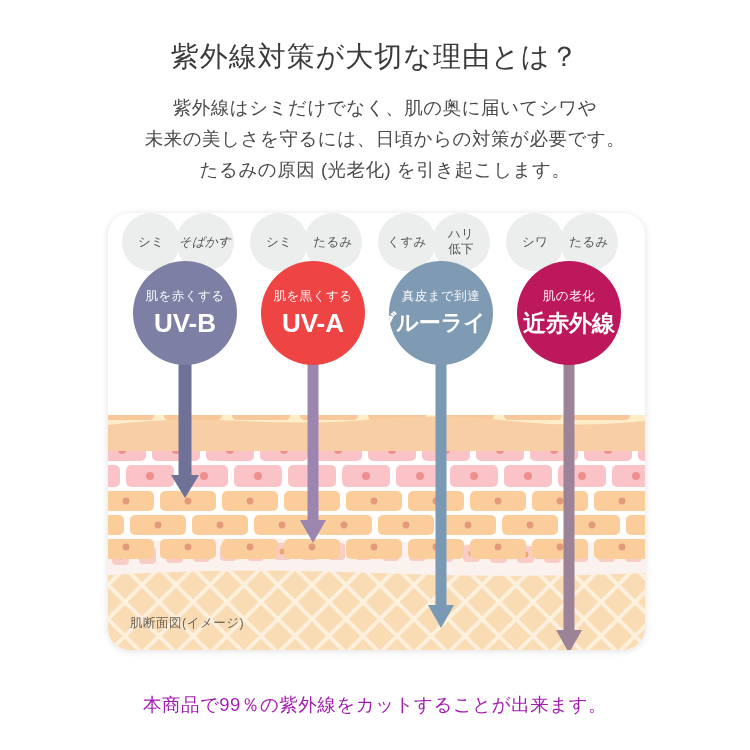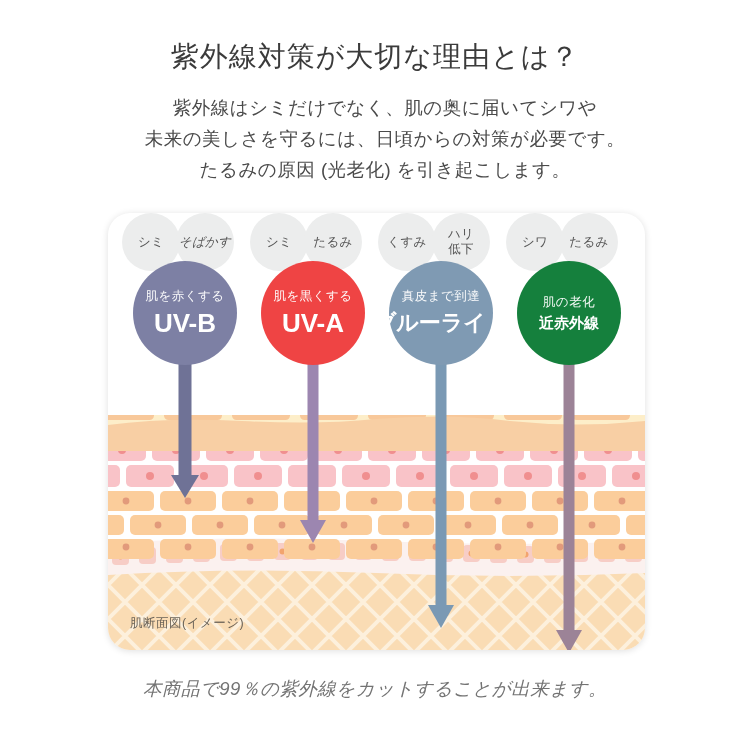--- a/index.html
+++ b/index.html
@@ -55,33 +55,33 @@
   
   .bubble{
     position:absolute;
     width:104px;height:104px;border-radius:50%;
     display:flex;flex-direction:column;align-items:center;justify-content:center;
     color:#ffffff;
   }
   .bubble .sub{font-size:12.5px;letter-spacing:0.5px;margin-bottom:3px;opacity:.95;}
   .bubble .main{font-size:26px;font-weight:bold;letter-spacing:0px;white-space:nowrap;}
   .bubble .main.jp{font-size:22px;}
-  .bubble .main.jp2{font-size:15px;}
+  .bubble .main.jp2{font-size:23px;}
 
   
   .arrow{position:absolute;}
 
   .caption{
     position:absolute;left:22px;bottom:18px;
     font-size:12.5px;color:#6b6358;letter-spacing:0.5px;
   }
 
   .footer{
-    position:absolute;left:0;top:676px;width:750px;
-    text-align:center;font-size:18.5px;color:#737373;letter-spacing:0.5px;font-style:italic;
+    position:absolute;left:0;top:692px;width:750px;
+    text-align:center;font-size:18.5px;color:#a21caf;letter-spacing:0.5px;
   }
 </style>
 </head>
 <body>
 
 <div class="page">
 
   <div class="title">紫外線対策が大切な理由とは？</div>
 
   <div class="subtitle">
@@ -351,21 +351,21 @@
       <div class="main">UV-B</div>
     </div>
     <div class="bubble" style="left:153px;top:48px;background:#ef4444;">
       <div class="sub">肌を黒くする</div>
       <div class="main">UV-A</div>
     </div>
     <div class="bubble" style="left:281px;top:48px;background:#7f9ab3;">
       <div class="sub">真皮まで到達</div>
       <div class="main jp">ブルーライト</div>
     </div>
-    <div class="bubble" style="left:409px;top:48px;background:#15803d;">
+    <div class="bubble" style="left:409px;top:48px;background:#be185d;">
       <div class="sub">肌の老化</div>
       <div class="main jp2">近赤外線</div>
     </div>
 
     <div class="caption">肌断面図(イメージ)</div>
   </div>
 
   <div class="footer">本商品で99％の紫外線をカットすることが出来ます。</div>
 
 </div>

